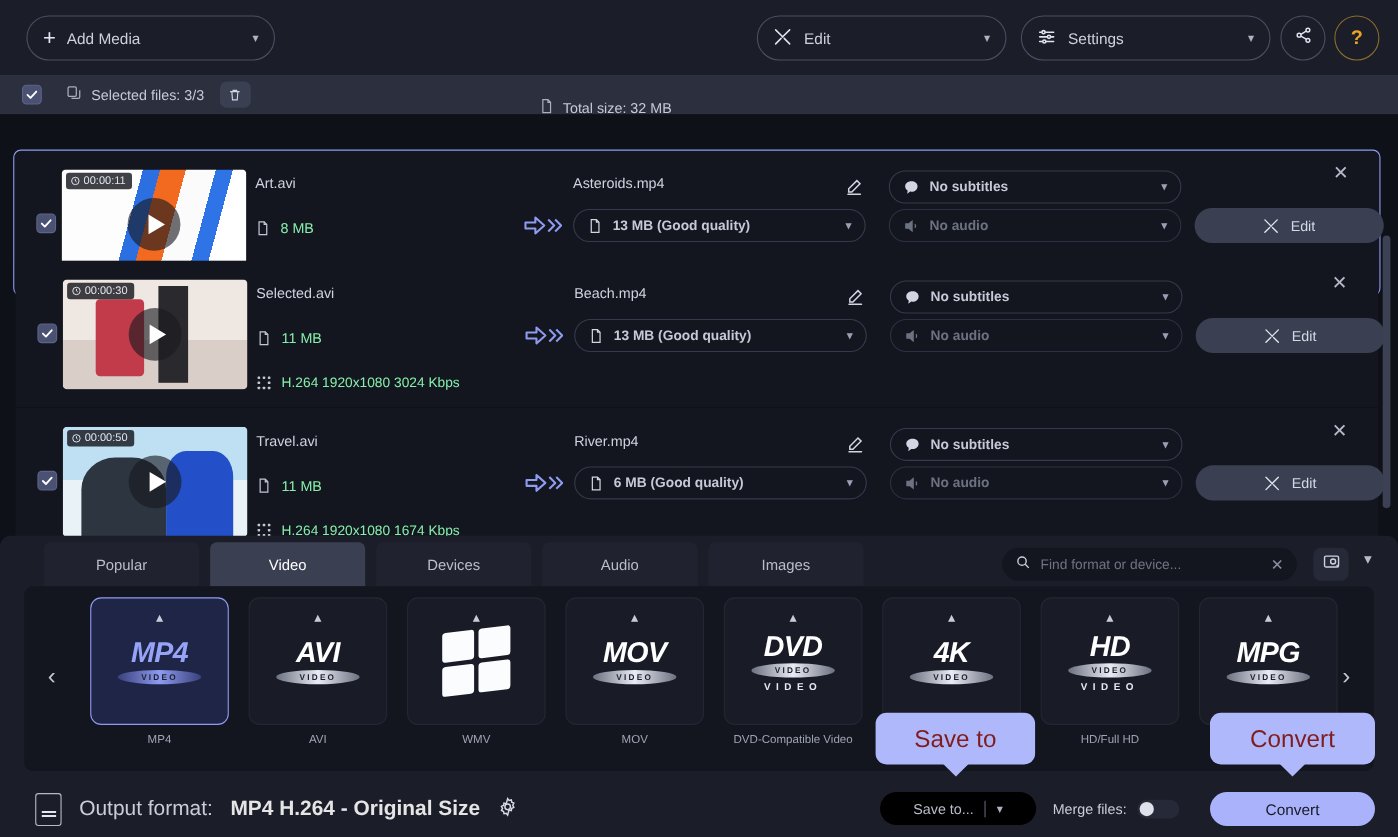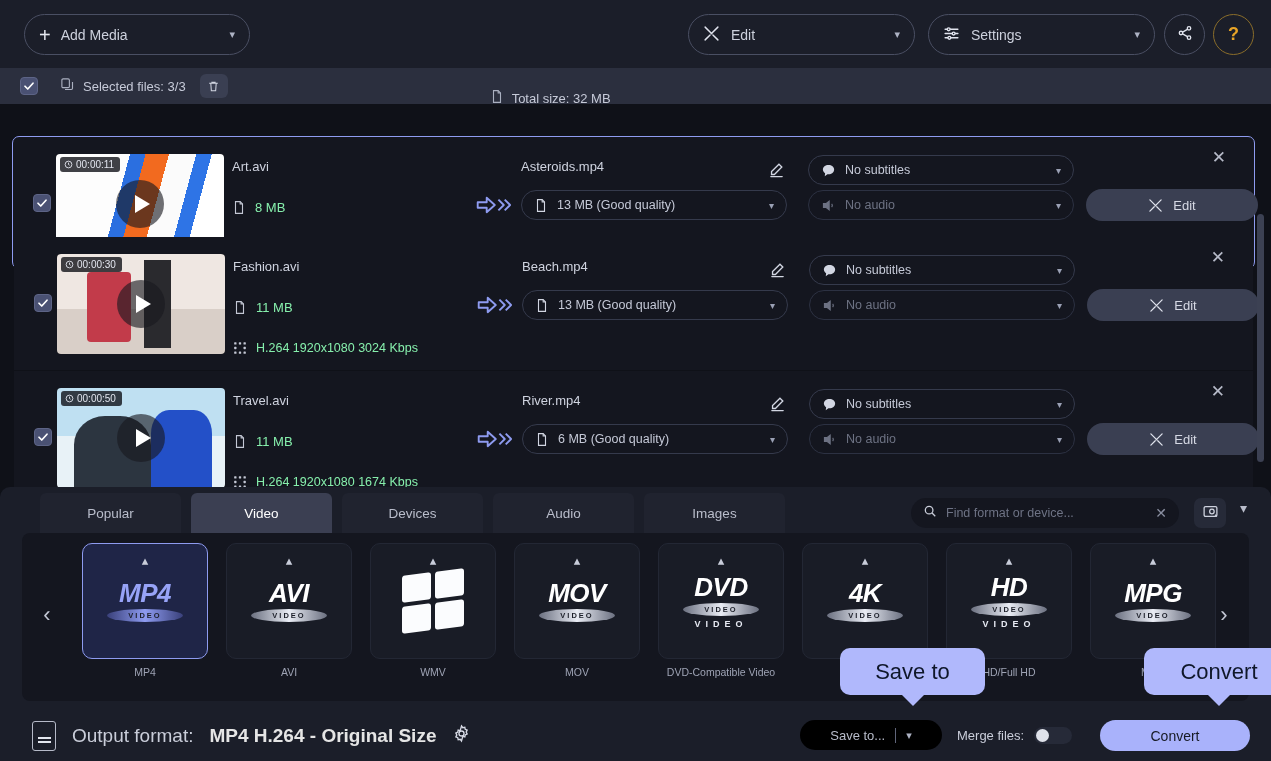--- a/index.html
+++ b/index.html
@@ -79,21 +79,21 @@
   .meta-line { display:flex; align-items:center; gap:9px; font-size:13px; color:#86efac; }
   .f-name { position:absolute; top:22px; font-size:13px; color:#cfd3df; white-space:nowrap; }
   .f-size { position:absolute; top:63px; }
   .f-codec{ position:absolute; top:104px; font-size:12.5px; }
   .row .arrow-wrap { position:absolute; left:462px; top:57px; }
 
   .col-out { position:absolute; left:508px; top:0; width:290px; }
   .out-name { position:absolute; top:22px; font-size:13px; color:#cfd3df; }
   .dd {
     display:flex; align-items:center; gap:9px; height:30px; border:1px solid #353a4c;
-    border-radius:15px; padding:0 12px; font-size:12.5px; color:#c6cad8; cursor:pointer; background:transparent;
+    border-radius:15px; padding:0 12px; font-size:12.5px; color:#c6cad8; cursor:pointer; background:transparent;font-weight:bold;
   }
   .dd .cv { margin-left:auto; font-size:10px; color:#9aa0b4; }
   .dd.muted { color:#6d7283; border-color:#2c3142; }
   .dd-size { position:absolute; left:0; top:53px; width:266px; }
   .row .pencil-wrap { position:absolute; left:746px; top:15px; width:34px; height:34px;
                       border-radius:50%; display:flex;align-items:center;justify-content:center;cursor:pointer;}
   .dd-sub { position:absolute; left:795px; top:18px; width:266px; }
   .dd-aud { position:absolute; left:795px; top:53px; width:266px; }
   .btn-rowedit {
     position:absolute; left:1073px; top:52px; width:172px; height:32px; border-radius:16px;
@@ -159,22 +159,22 @@
             font-size:13px; color:#b8bcca; cursor:pointer; }
   .saveto .sep { width:1px; height:15px; background:#60657a; }
   .merge { position:absolute; left:957px; top:19px; display:flex; align-items:center; gap:10px; font-size:13px; color:#c9cdd9;}
   .toggle { width:38px; height:17px; border-radius:9px; background:#23263233; background:#262a38; position:relative; cursor:pointer;}
   .toggle i { position:absolute; left:2px; top:2px; width:13px; height:13px; border-radius:50%; background:#dfe2ea; }
   .btn-convert { position:absolute; left:1100px; top:12px; width:150px; height:31px; border-radius:16px;
                  background:#a9b2fb; color:#171a24; font-size:14px; display:flex; align-items:center;
                  justify-content:center; cursor:pointer; }
 
   
-  .callout { position:absolute; background:#b0b8fc; color:#0f172a; border-radius:10px;
-             display:flex; align-items:center; justify-content:center; font-size:22px;margin-left:44px; }
+  .callout { position:absolute; background:#b0b8fc; color:#7f1d1d; border-radius:10px;
+             display:flex; align-items:center; justify-content:center; font-size:22px; }
   .callout:after { content:""; position:absolute; bottom:-11px; left:50%; transform:translateX(-50%);
                    border-left:12px solid transparent; border-right:12px solid transparent; border-top:12px solid #b0b8fc; }
   .co-saveto { left:796px; top:648px; width:145px; height:47px; }
   .co-convert{ left:1100px; top:648px; width:150px; height:47px; }
 </style>
 </head>
 <body>
 
 <div class="app">
 
@@ -375,21 +375,21 @@
                 <path d="M12 7v5l3 2"></path>
               </svg>
         <span>00:00:30</span>
       </div>
       <div class="play">
               <span class="tri"></span>
             </div>
     </div>
 
     <div class="col-src">
-      <div class="f-name">Fashion.avi</div>
+      <div class="f-name">Selected.avi</div>
       <div class="f-size meta-line">
         <svg width="14" height="15" viewBox="0 0 24 24" fill="none" stroke="#c3c7d4" stroke-width="1.9">
                 <path d="M14 2H6v20h12V6z"></path>
                 <path d="M14 2v4h4"></path>
               </svg>
         <span>11 MB</span>
       </div>
       <div class="f-codec meta-line">
         <svg width="14" height="14" viewBox="0 0 24 24" fill="#c3c7d4">
           <rect x="2" y="2" width="4" height="4" rx="1"></rect>

